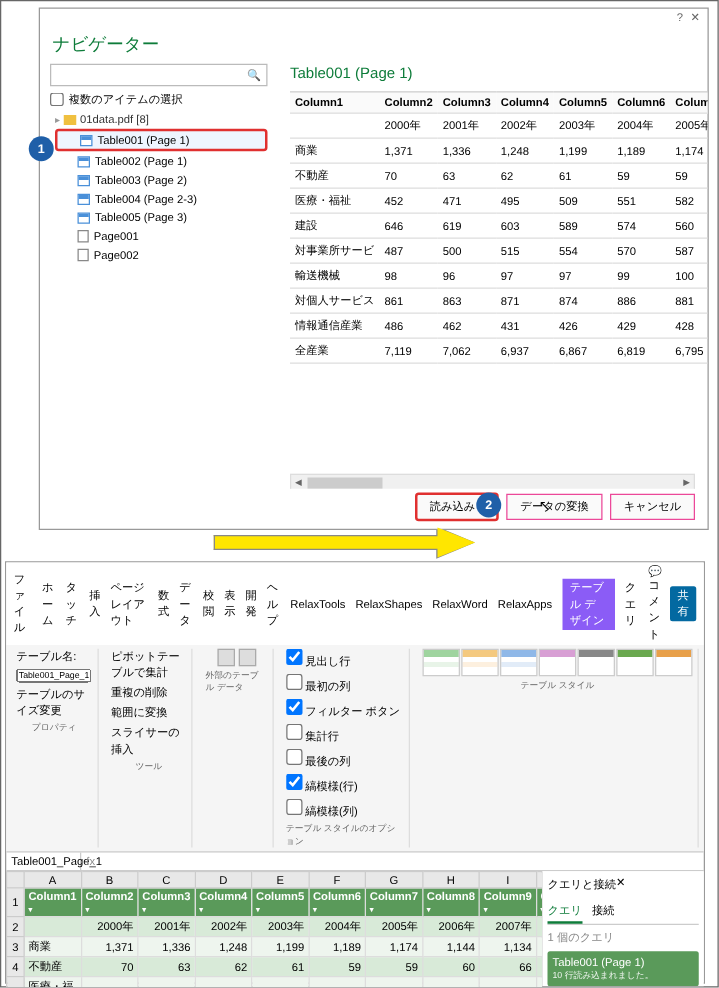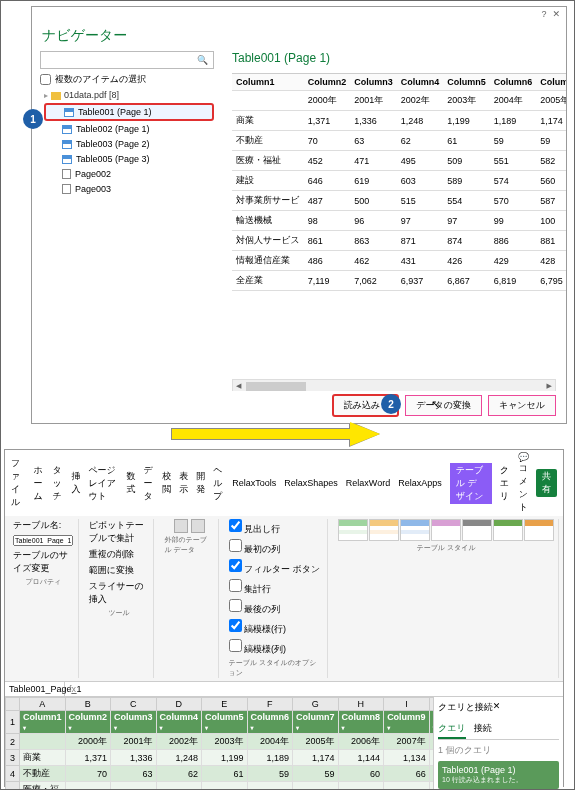--- a/index.html
+++ b/index.html
@@ -42,21 +42,21 @@
 .arrow{position:absolute;left:170px;top:423px;width:220px;height:22px}
 .arrow-body{position:absolute;left:0;top:4px;width:180px;height:12px;background:#ffe600;border:1px solid #888;border-right:none}
 .arrow-head{position:absolute;left:179px;top:-2px;width:0;height:0;border-left:30px solid #ffe600;border-top:12px solid transparent;border-bottom:12px solid transparent}
 .arrow-head::before{content:"";position:absolute;left:-31px;top:-13px;width:0;height:0;border-left:31px solid #888;border-top:13px solid transparent;border-bottom:13px solid transparent;z-index:-1}
 
 .excel{left:3px;top:448px;width:560px;height:338px;border:1px solid #999}
 .ribbon-tabs{display:flex;gap:8px;padding:2px 6px;background:#fff;font-size:8px;align-items:center}
 .ribbon-tabs span{cursor:pointer}
 .tab-active{background:#8b5cf6;color:#fff;padding:1px 6px}
 .ribbon-right{margin-left:auto;display:flex;gap:6px;align-items:center}
-.share{background:#15803d;color:#fff;padding:1px 6px;border-radius:2px}
+.share{background:#0369a1;color:#fff;padding:1px 6px;border-radius:2px}
 .ribbon{display:flex;background:#f5f5f5;border-bottom:1px solid #ccc;padding:3px 4px;gap:6px;font-size:7px}
 .rgrp{display:flex;flex-direction:column;align-items:center;border-right:1px solid #ddd;padding:0 4px}
 .rgrp-items{display:flex;gap:3px;align-items:center;flex-wrap:wrap;max-width:90px}
 .rgrp-lbl{color:#666;margin-top:2px;font-size:7px}
 .rico{width:14px;height:14px;background:#ddd;border:1px solid #aaa}
 .styles{display:flex;gap:1px}
 .style-sw{width:30px;height:22px;border:1px solid #ccc}
 .sw1{background:linear-gradient(#9fd49f 6px,#fff 6px,#fff 10px,#e8f4e8 10px,#e8f4e8 14px,#fff 14px)}
 .sw2{background:linear-gradient(#f4c97f 6px,#fff 6px,#fff 10px,#fdf0df 10px,#fdf0df 14px,#fff 14px)}
 .sw3{background:linear-gradient(#8fb8e8 6px,#fff 6px,#fff 10px,#e2ecf8 10px,#e2ecf8 14px,#fff 14px)}
@@ -122,29 +122,33 @@
             <div class="tree-item">
               <span class="tbl-ico"></span>
               <span>Table002 (Page 1)</span>
             </div>
             <div class="tree-item">
               <span class="tbl-ico"></span>
               <span>Table003 (Page 2)</span>
             </div>
             <div class="tree-item">
               <span class="tbl-ico"></span>
+              <span>Table004 (Page 2-3)</span>
+            </div>
+            <div class="tree-item">
+              <span class="tbl-ico"></span>
               <span>Table005 (Page 3)</span>
+            </div>
+            <div class="tree-item">
+              <span class="pg-ico"></span>
+              <span>Page001</span>
             </div>
             <div class="tree-item">
               <span class="pg-ico"></span>
               <span>Page002</span>
-            </div>
-            <div class="tree-item">
-              <span class="pg-ico"></span>
-              <span>Page003</span>
             </div>
           </div>
    </div>
   </div>
   <div class="nav-right">
    <div class="prev-title">Table001 (Page 1)</div>
    <table class="prev-tbl">
           <thead>
             <tr id="pv-head">
               <th>Column1</th>

